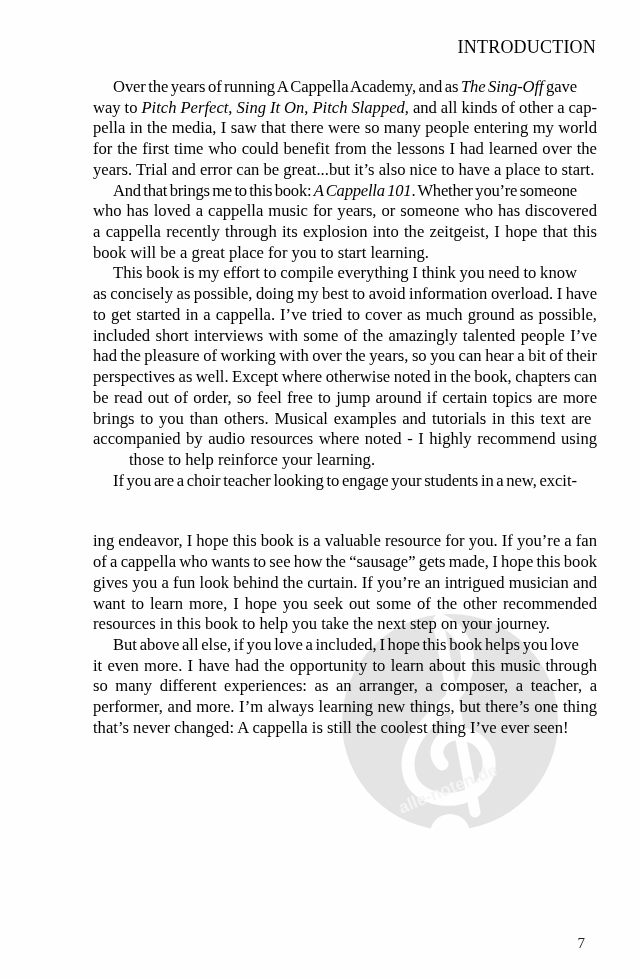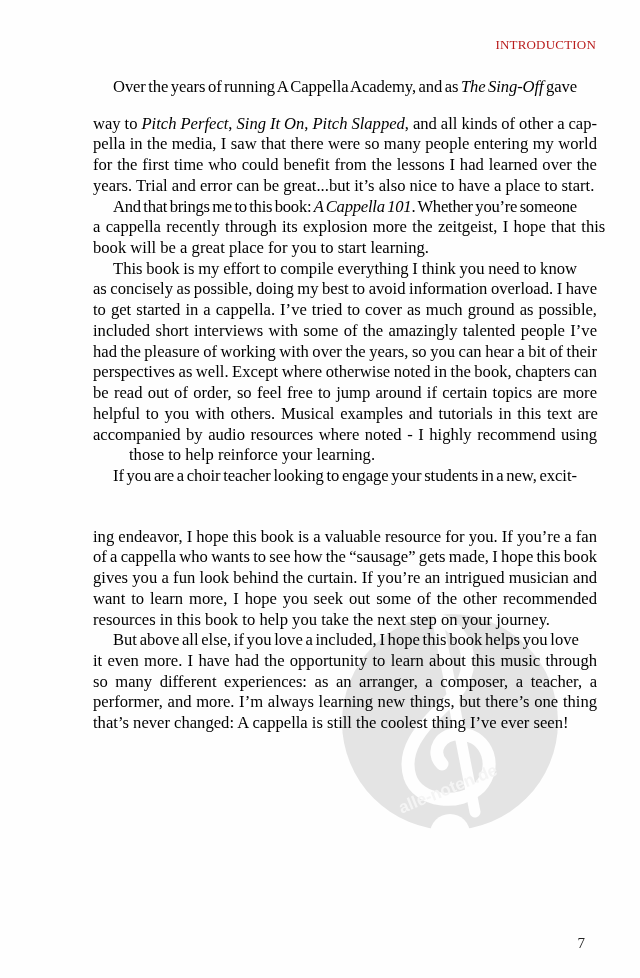--- a/index.html
+++ b/index.html
@@ -1,21 +1,21 @@
 <!DOCTYPE html>
 <html><head>
 <meta charset="utf-8">
 <style>
   html, body { margin: 0; padding: 0; background: #ffffff; }
   body { width: 640px; height: 978px; position: relative; overflow: hidden; }
   .page { position: absolute; left: 0; top: 0; width: 640px; height: 978px; background: #fefefe; }
   .running-head {
     position: absolute; right: 44px; top: 37px;
-    font-family: "Liberation Serif", serif; font-size: 13px; letter-spacing: 0.2px;
-    color: #b91c1c;
+    font-family: "Liberation Serif", serif; font-size: 18px; letter-spacing: 0.2px;
+    color: #000000;
   }
   .body-text {
     position: absolute; left: 93px; top: 77px; width: 504px;
     font-family: "Liberation Serif", serif; font-size: 16.6px; line-height: 20.72px;
     color: #000000; text-align: justify; hyphens: manual;
   }
   .body-text p { margin: 0; text-indent: 20px; }
   .body-text .line { display: block; text-align-last: justify; white-space: nowrap; }
   .body-text .line.last { text-align-last: left; }
   .body-text p .line:first-child { text-indent: 20px; }
@@ -48,39 +48,40 @@
       <circle cx="110" cy="110" r="108" fill="#e4e4e4" mask="url(#wm-mask)"></circle>
       <text x="110" y="182" text-anchor="middle" font-family="Liberation Sans, sans-serif" font-size="17" font-weight="bold" fill="#f4f4f4" transform="rotate(-22 110 182)" id="wm-text">alle-noten.de</text>
     </svg>
   </div>
 
   <div class="running-head">INTRODUCTION</div>
 
   <div class="body-text" id="body-text">
       <p>
         <span class="line" style="display: block; text-align-last: left; word-spacing: -1.5px; letter-spacing: -0.0970982px;"><span>Over the years of running A Cappella Academy, and as </span><em>The Sing-Off</em><span> gave</span></span>
-        <span class="line" style="display: block; text-align-last: left; word-spacing: -0.194792px; margin-top: 16px;"><span>way to </span><em>Pitch Perfect</em><span>, </span><em>Sing It On</em><span>, </span><em>Pitch Slapped</em><span>, and all kinds of other a cap-</span></span>
+        <span class="line" style="display: block; text-align-last: left; word-spacing: -0.194792px;"><span>way to </span><em>Pitch Perfect</em><span>, </span><em>Sing It On</em><span>, </span><em>Pitch Slapped</em><span>, and all kinds of other a cap-</span></span>
         <span class="line" style="display: block; text-align-last: left; word-spacing: 0.289062px;"><span>pella in the media, I saw that there were so many people entering my world</span></span>
         <span class="line" style="display: block; text-align-last: left; word-spacing: 0.715402px;"><span>for the first time who could benefit from the lessons I had learned over the</span></span>
         <span class="line last" style="display: block; text-align-last: left;"><span>years. Trial and error can be great...but it’s also nice to have a place to start.</span></span>
       </p>
       <p>
         <span class="line" style="display: block; text-align-last: left; word-spacing: -1.5px; letter-spacing: -0.232835px;"><span>And that brings me to this book: </span><em>A Cappella 101</em><span>. Whether you’re someone</span></span>
-        <span class="line" style="display: block; text-align-last: left; word-spacing: 1.17839px;"><span>a cappella recently through its explosion more the zeitgeist, I hope that this</span></span>
+        <span class="line" style="display: block; text-align-last: left; word-spacing: 0.873698px;"><span>who has loved a cappella music for years, or someone who has discovered</span></span>
+        <span class="line" style="display: block; text-align-last: left; word-spacing: 1.17839px;"><span>a cappella recently through its explosion into the zeitgeist, I hope that this</span></span>
         <span class="line last" style="display: block; text-align-last: left;"><span>book will be a great place for you to start learning.</span></span>
       </p>
       <p>
         <span class="line" style="display: block; text-align-last: left; word-spacing: -0.338942px;"><span>This book is my effort to compile everything I think you need to know</span></span>
         <span class="line" style="display: block; text-align-last: left; word-spacing: -0.627604px;"><span>as concisely as possible, doing my best to avoid information overload. I have</span></span>
         <span class="line" style="display: block; text-align-last: left; word-spacing: 0.848214px;"><span>to get started in a cappella. I’ve tried to cover as much ground as possible,</span></span>
         <span class="line" style="display: block; text-align-last: left; word-spacing: 1.18594px;"><span>included short interviews with some of the amazingly talented people I’ve</span></span>
         <span class="line" style="display: block; text-align-last: left; word-spacing: -0.611328px;"><span>had the pleasure of working with over the years, so you can hear a bit of their</span></span>
         <span class="line" style="display: block; text-align-last: left; word-spacing: -0.636364px;"><span>perspectives as well. Except where otherwise noted in the book, chapters can</span></span>
         <span class="line" style="display: block; text-align-last: left; word-spacing: 1.08438px;"><span>be read out of order, so feel free to jump around if certain topics are more</span></span>
-        <span class="line" style="display: block; text-align-last: left; word-spacing: 1.63802px;"><span>helpful to you with others. Musical examples and tutorials in this text are</span></span>
+        <span class="line" style="display: block; text-align-last: left; word-spacing: 1.63802px;"><span>brings to you than others. Musical examples and tutorials in this text are</span></span>
         <span class="line" style="display: block; text-align-last: left; word-spacing: 1.37187px;"><span>accompanied by audio resources where noted - I highly recommend using</span></span>
         <span class="line last" style="display: block; text-align-last: left; margin-left: 36px;"><span>those to help reinforce your learning.</span></span>
       </p>
       <p>
         <span class="line" style="display: block; text-align-last: left; word-spacing: -1.5px; letter-spacing: -0.0375px;"><span>If you are a choir teacher looking to engage your students in a new, excit-</span></span>
         <span class="line" style="display: block; text-align-last: left; word-spacing: -0.0541667px; margin-top: 40px;"><span>ing endeavor, I hope this book is a valuable resource for you. If you’re a fan</span></span>
         <span class="line" style="display: block; text-align-last: left; word-spacing: -0.867708px;"><span>of a cappella who wants to see how the “sausage” gets made, I hope this book</span></span>
         <span class="line" style="display: block; text-align-last: left; word-spacing: 0.13101px;"><span>gives you a fun look behind the curtain. If you’re an intrigued musician and</span></span>
         <span class="line" style="display: block; text-align-last: left; word-spacing: 1.76322px;"><span>want to learn more, I hope you seek out some of the other recommended</span></span>
         <span class="line last" style="display: block; text-align-last: left;"><span>resources in this book to help you take the next step on your journey.</span></span>

